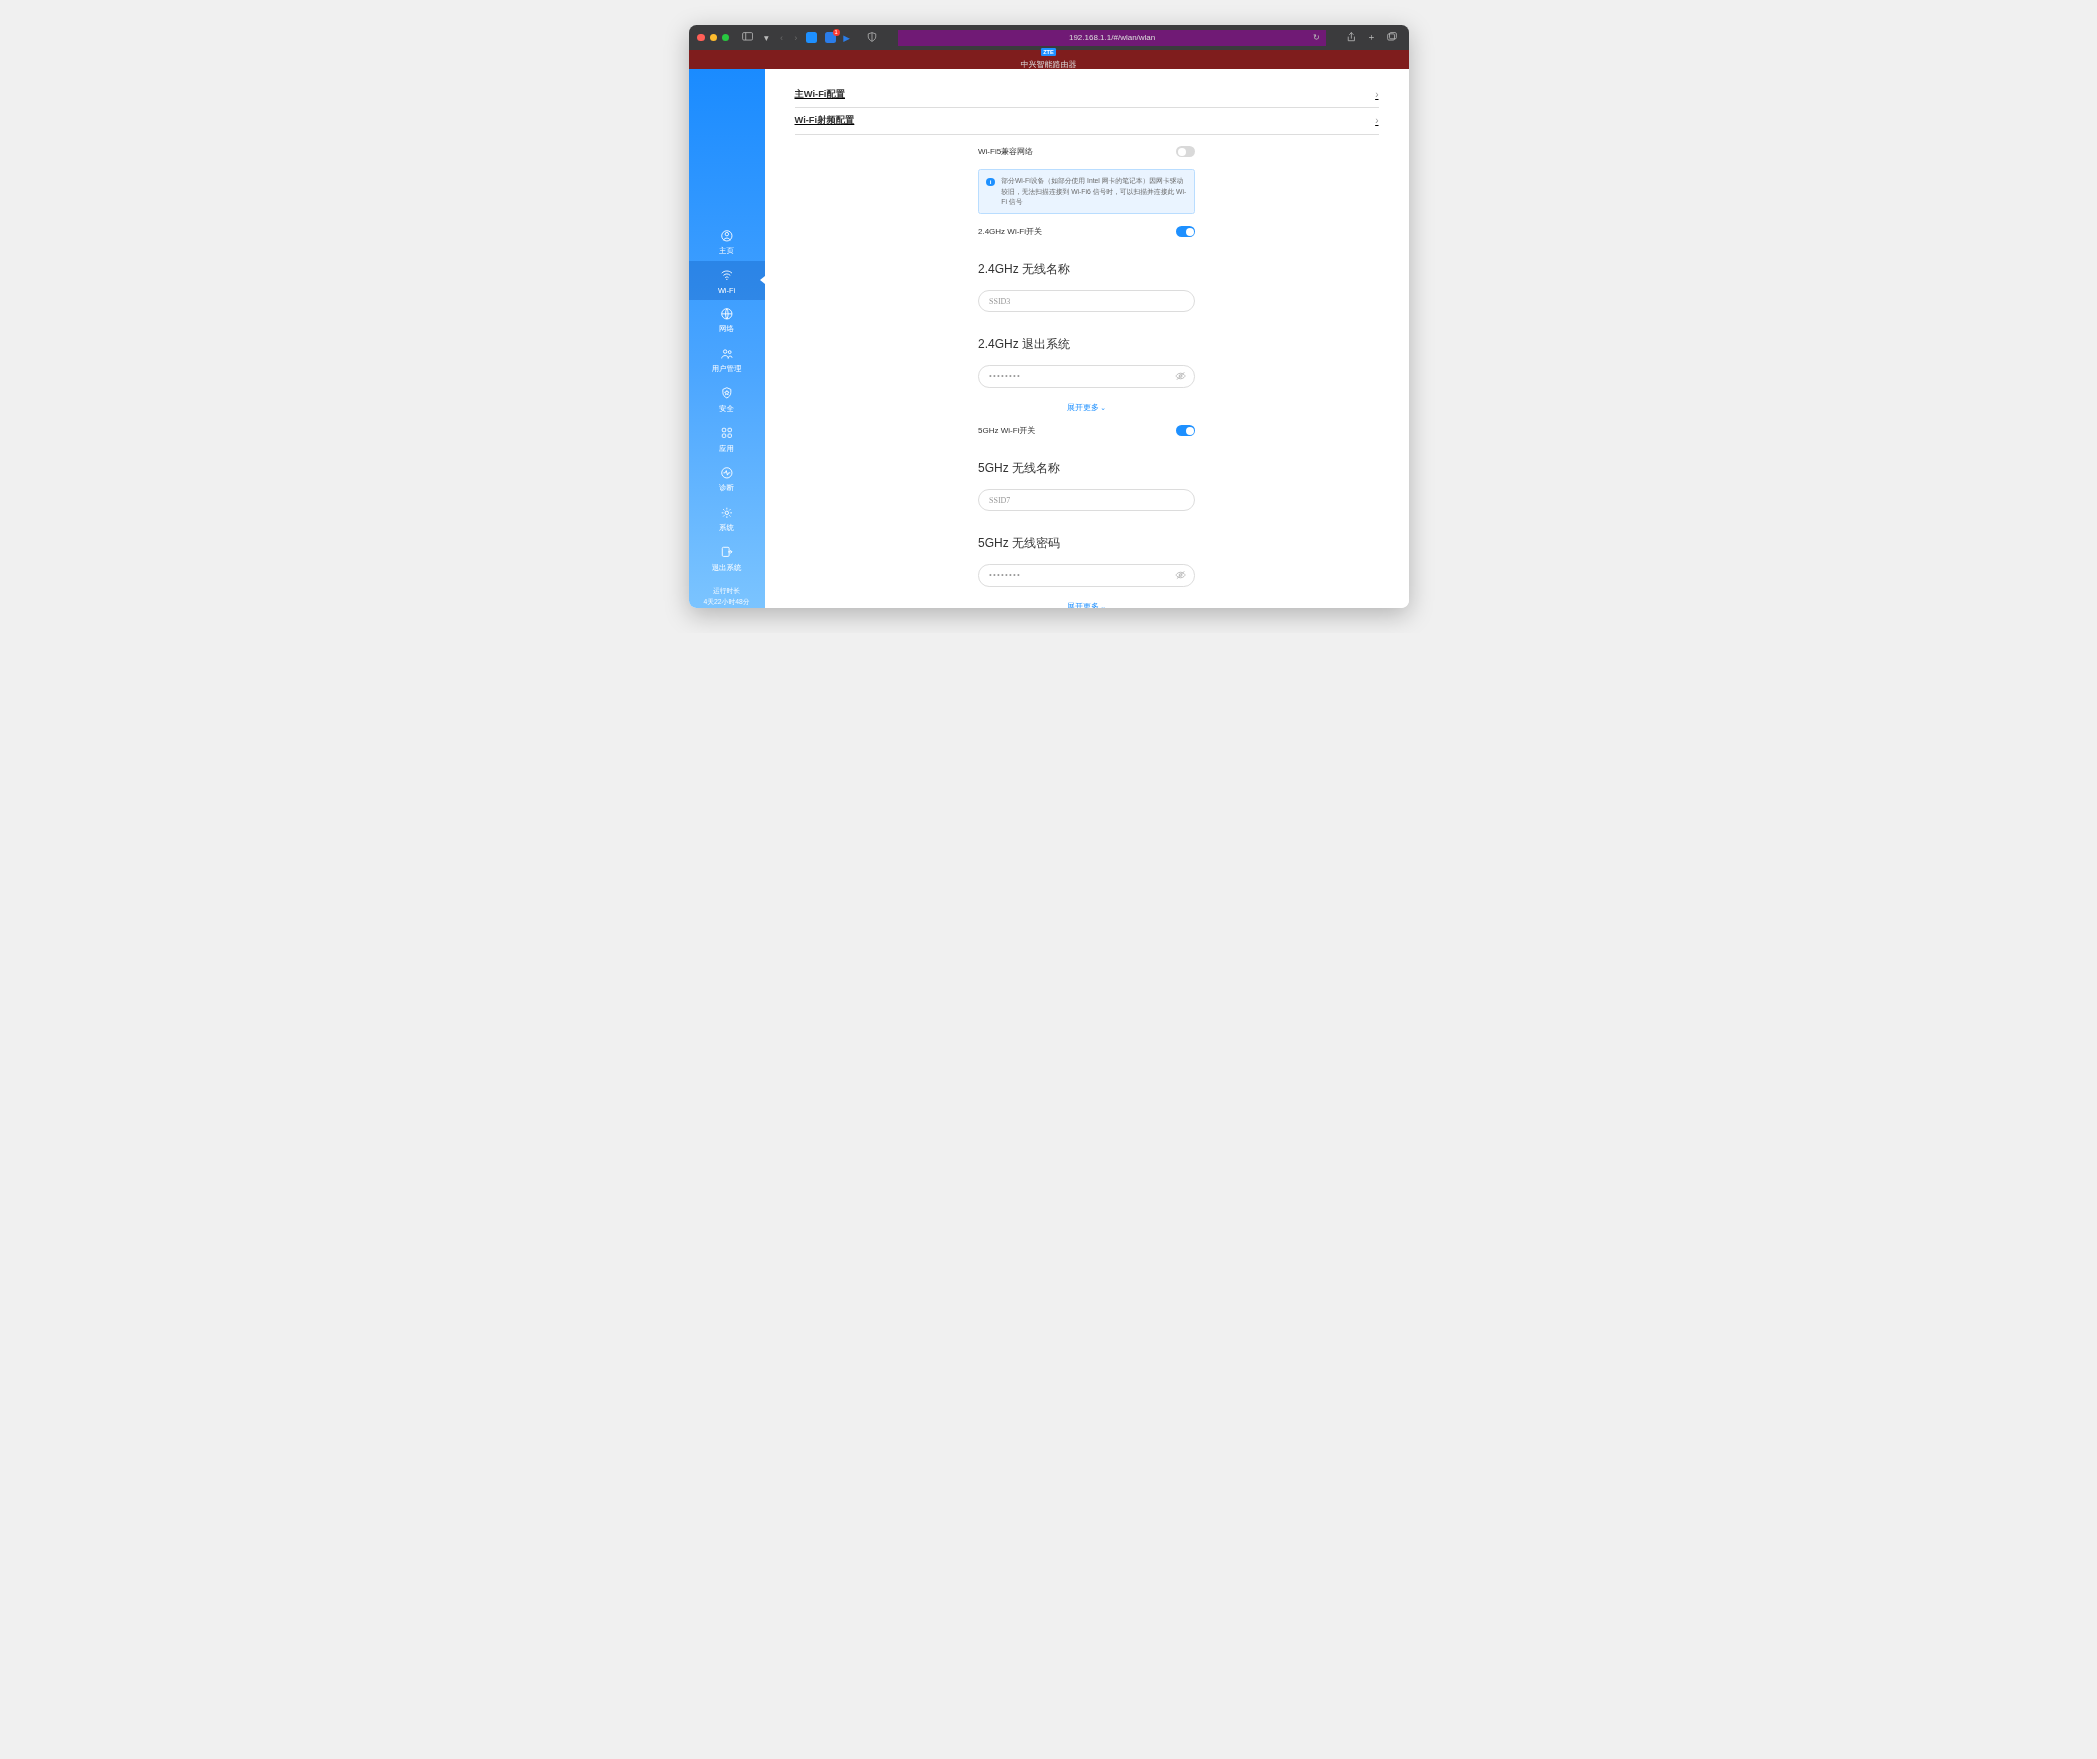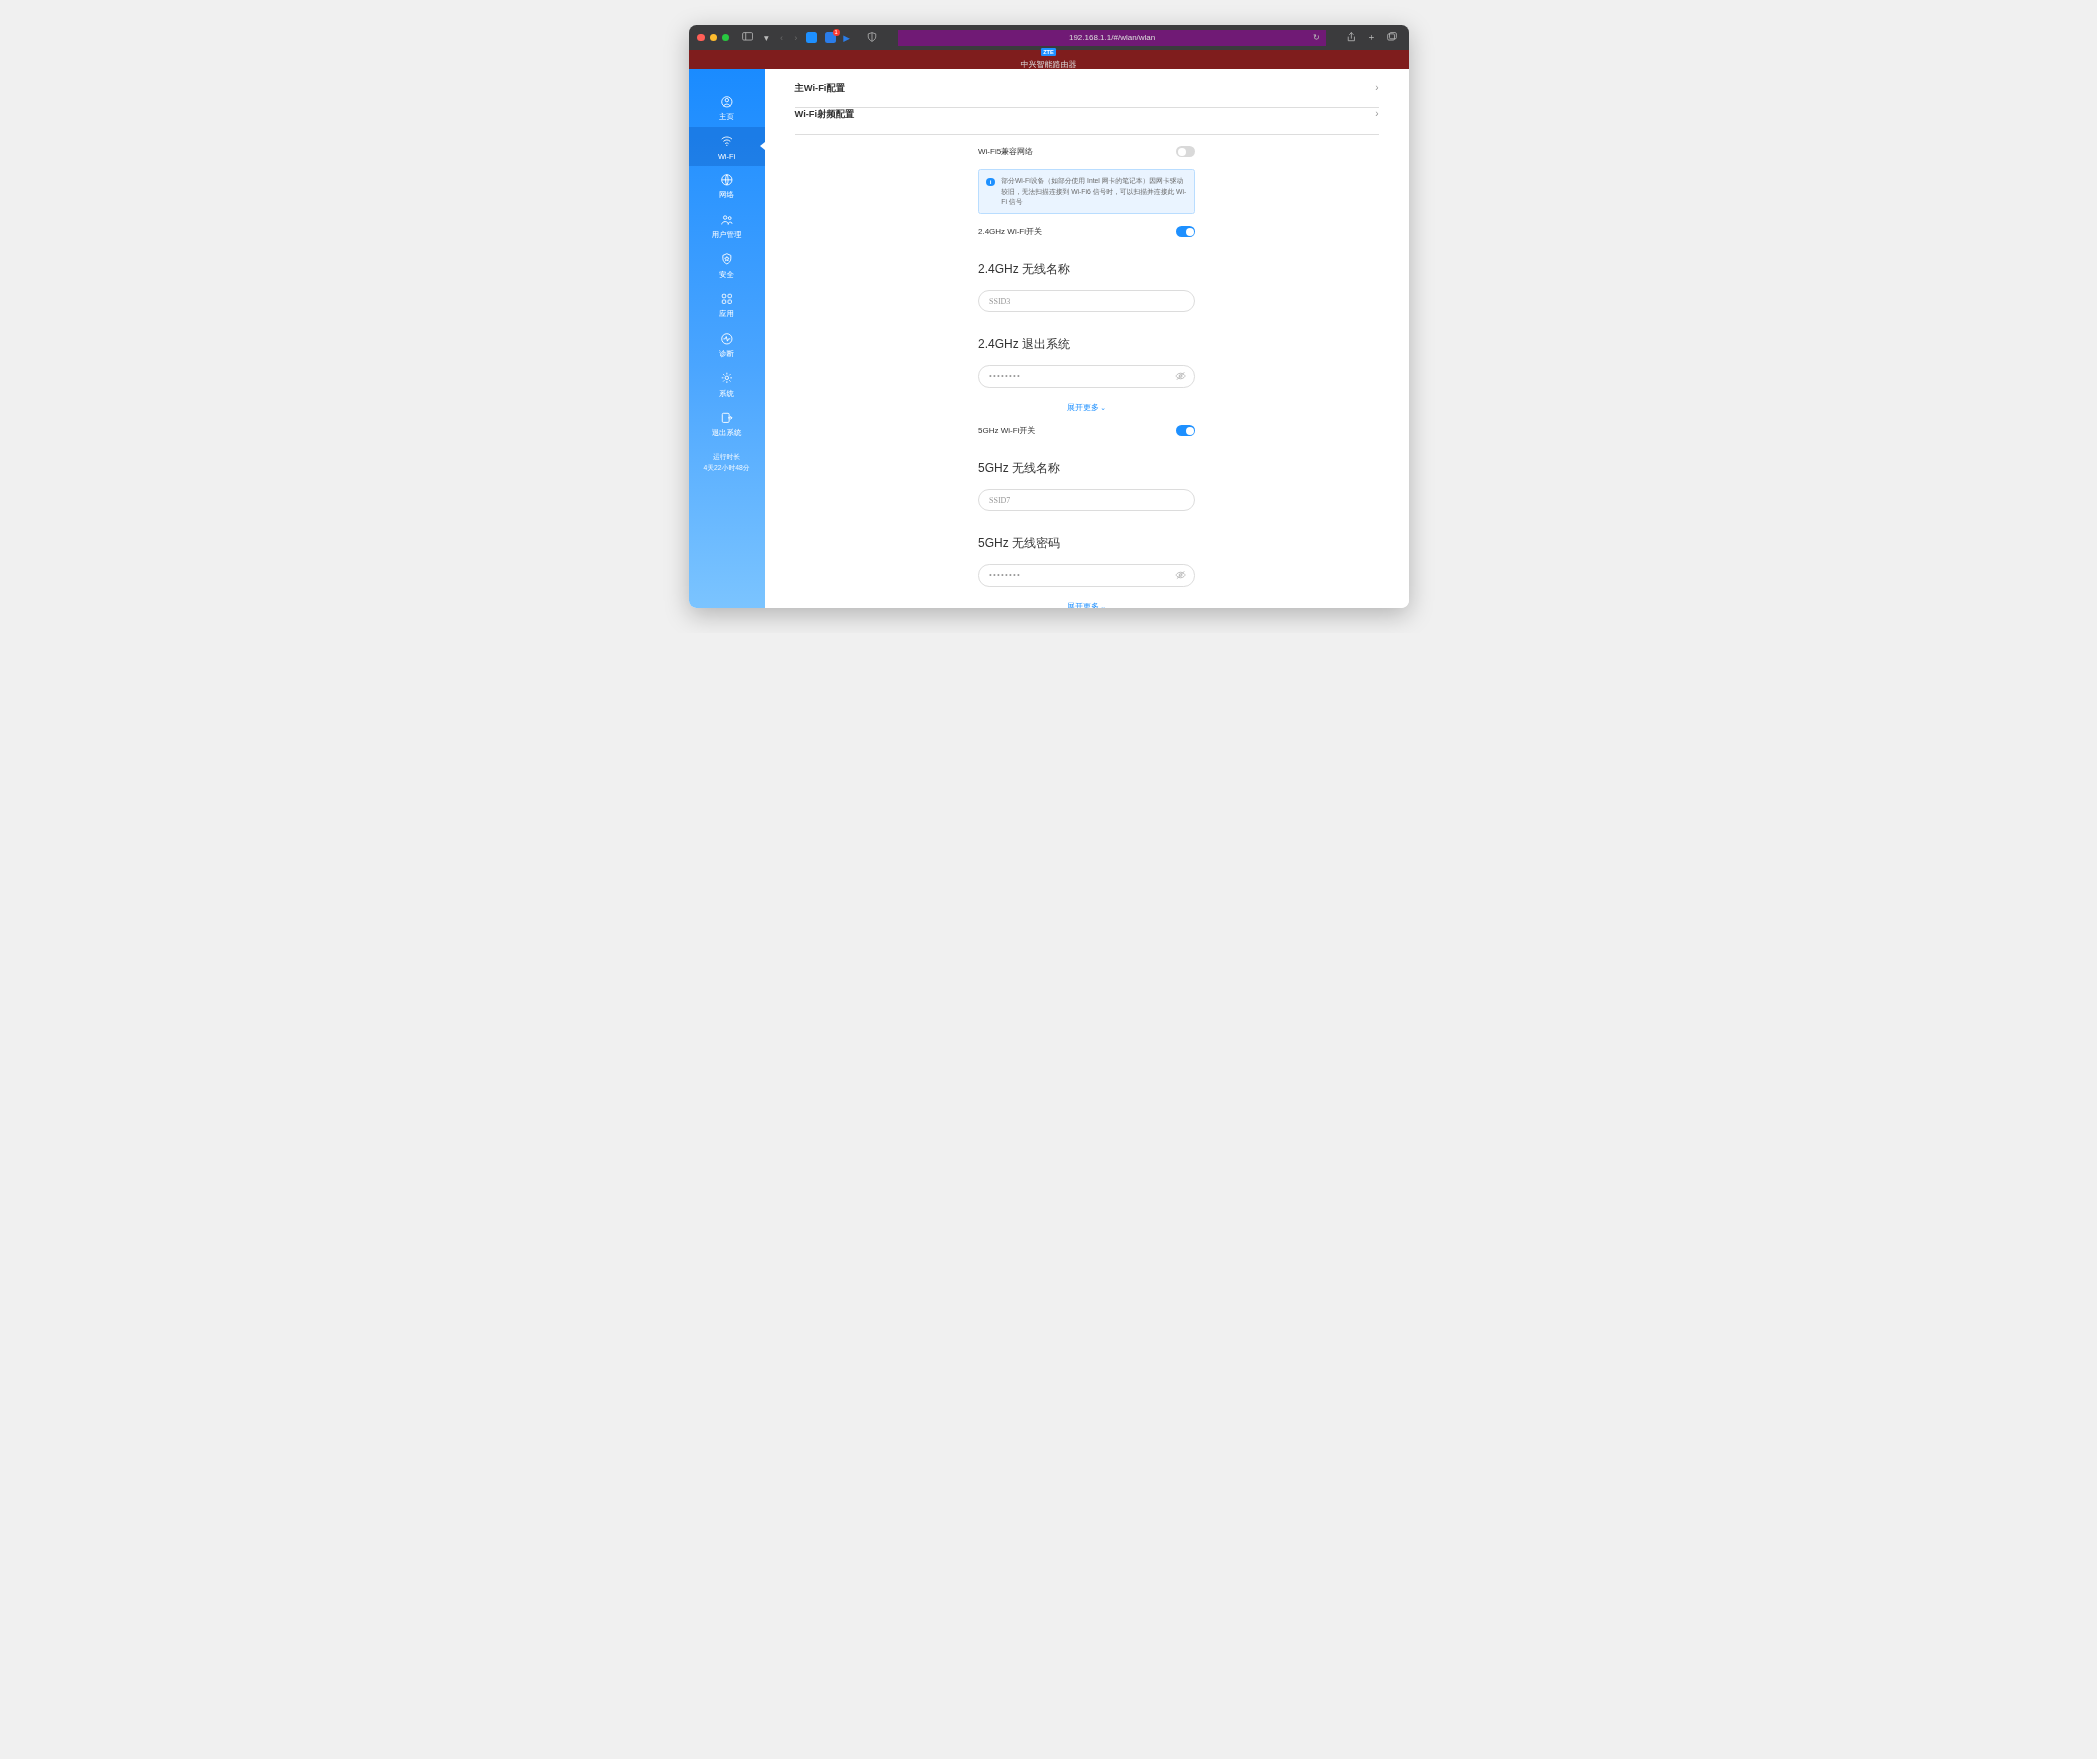--- a/index.html
+++ b/index.html
@@ -87,20 +87,21 @@
   .app {
     flex:1; display:flex; min-height:0;
   }
   .sidebar {
     width: 76px;
     background: linear-gradient(180deg,#1a8bff 0%, #4aa5ff 55%, #7bc4ff 100%);
     color:#fff;
     display:flex; flex-direction:column; align-items:center;
     padding-top: 18.6px;
     font-size: 7.4px;
+    justify-content: flex-end;
   }
   .nav-item {
     width:100%; text-align:center;
     padding: 6.2px 0 5px;
     cursor:pointer;
   }
   .nav-item .ic {
     width:16px; height:16px; margin:0 auto 2.5px;
     display:flex;align-items:center;justify-content:center;
   }
@@ -118,24 +119,25 @@
     margin-top: 8.7px; text-align:center; font-size:6.8px; line-height:1.6;
     color: rgba(255,255,255,.9);
   }
 
   .content {
     flex:1; overflow:auto; background:#fff;
     padding: 6.2px 30px 12.4px;
   }
 
   .section-row {
-    display:flex; align-items:flex-start; justify-content:space-between;
+    display:flex; align-items:center; justify-content:space-between;
     height: 27px;
     border-bottom:0.6px solid #ddd;
     cursor:pointer;
+    text-decoration:underline;
   }
   .section-row:first-of-type { border-top:0.6px solid transparent; margin-top:6.2px;}
   .section-title { font-size:9.3px; color:#333; font-weight:600; }
   .chev { color:#999; font-size:10px; }
 
   .panel {
     border-bottom:0.6px solid #ddd;
     padding: 11.2px 0 25px;
     display:flex; justify-content:center;
   }

